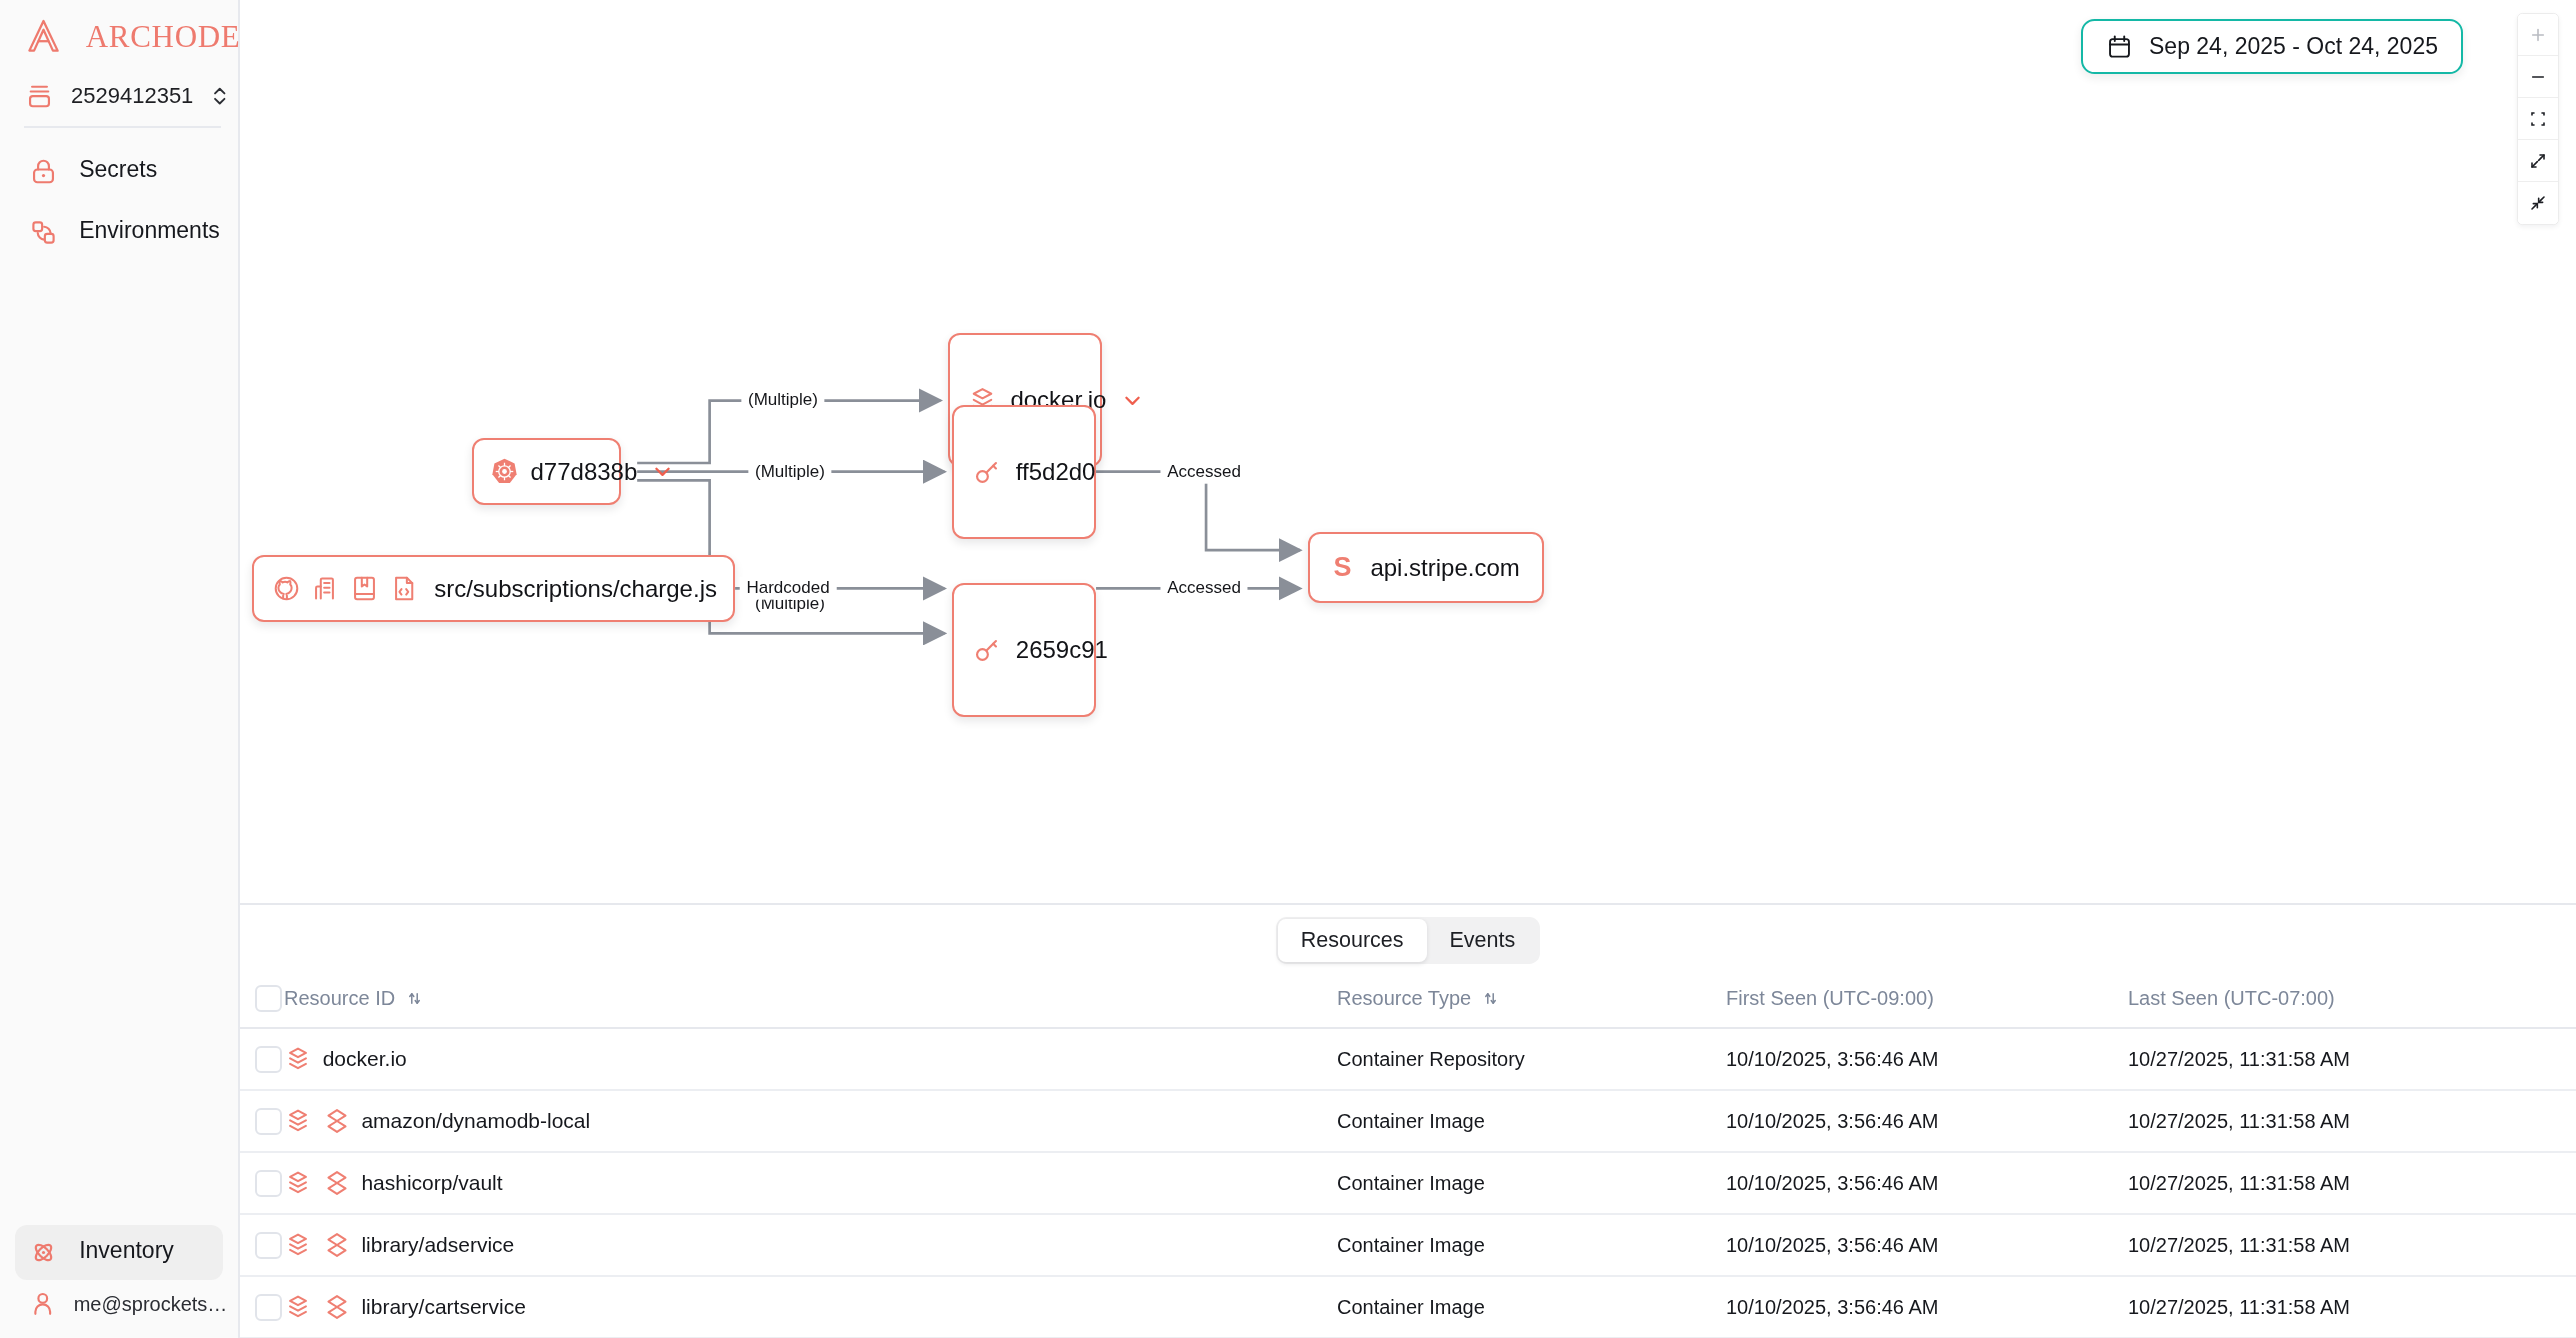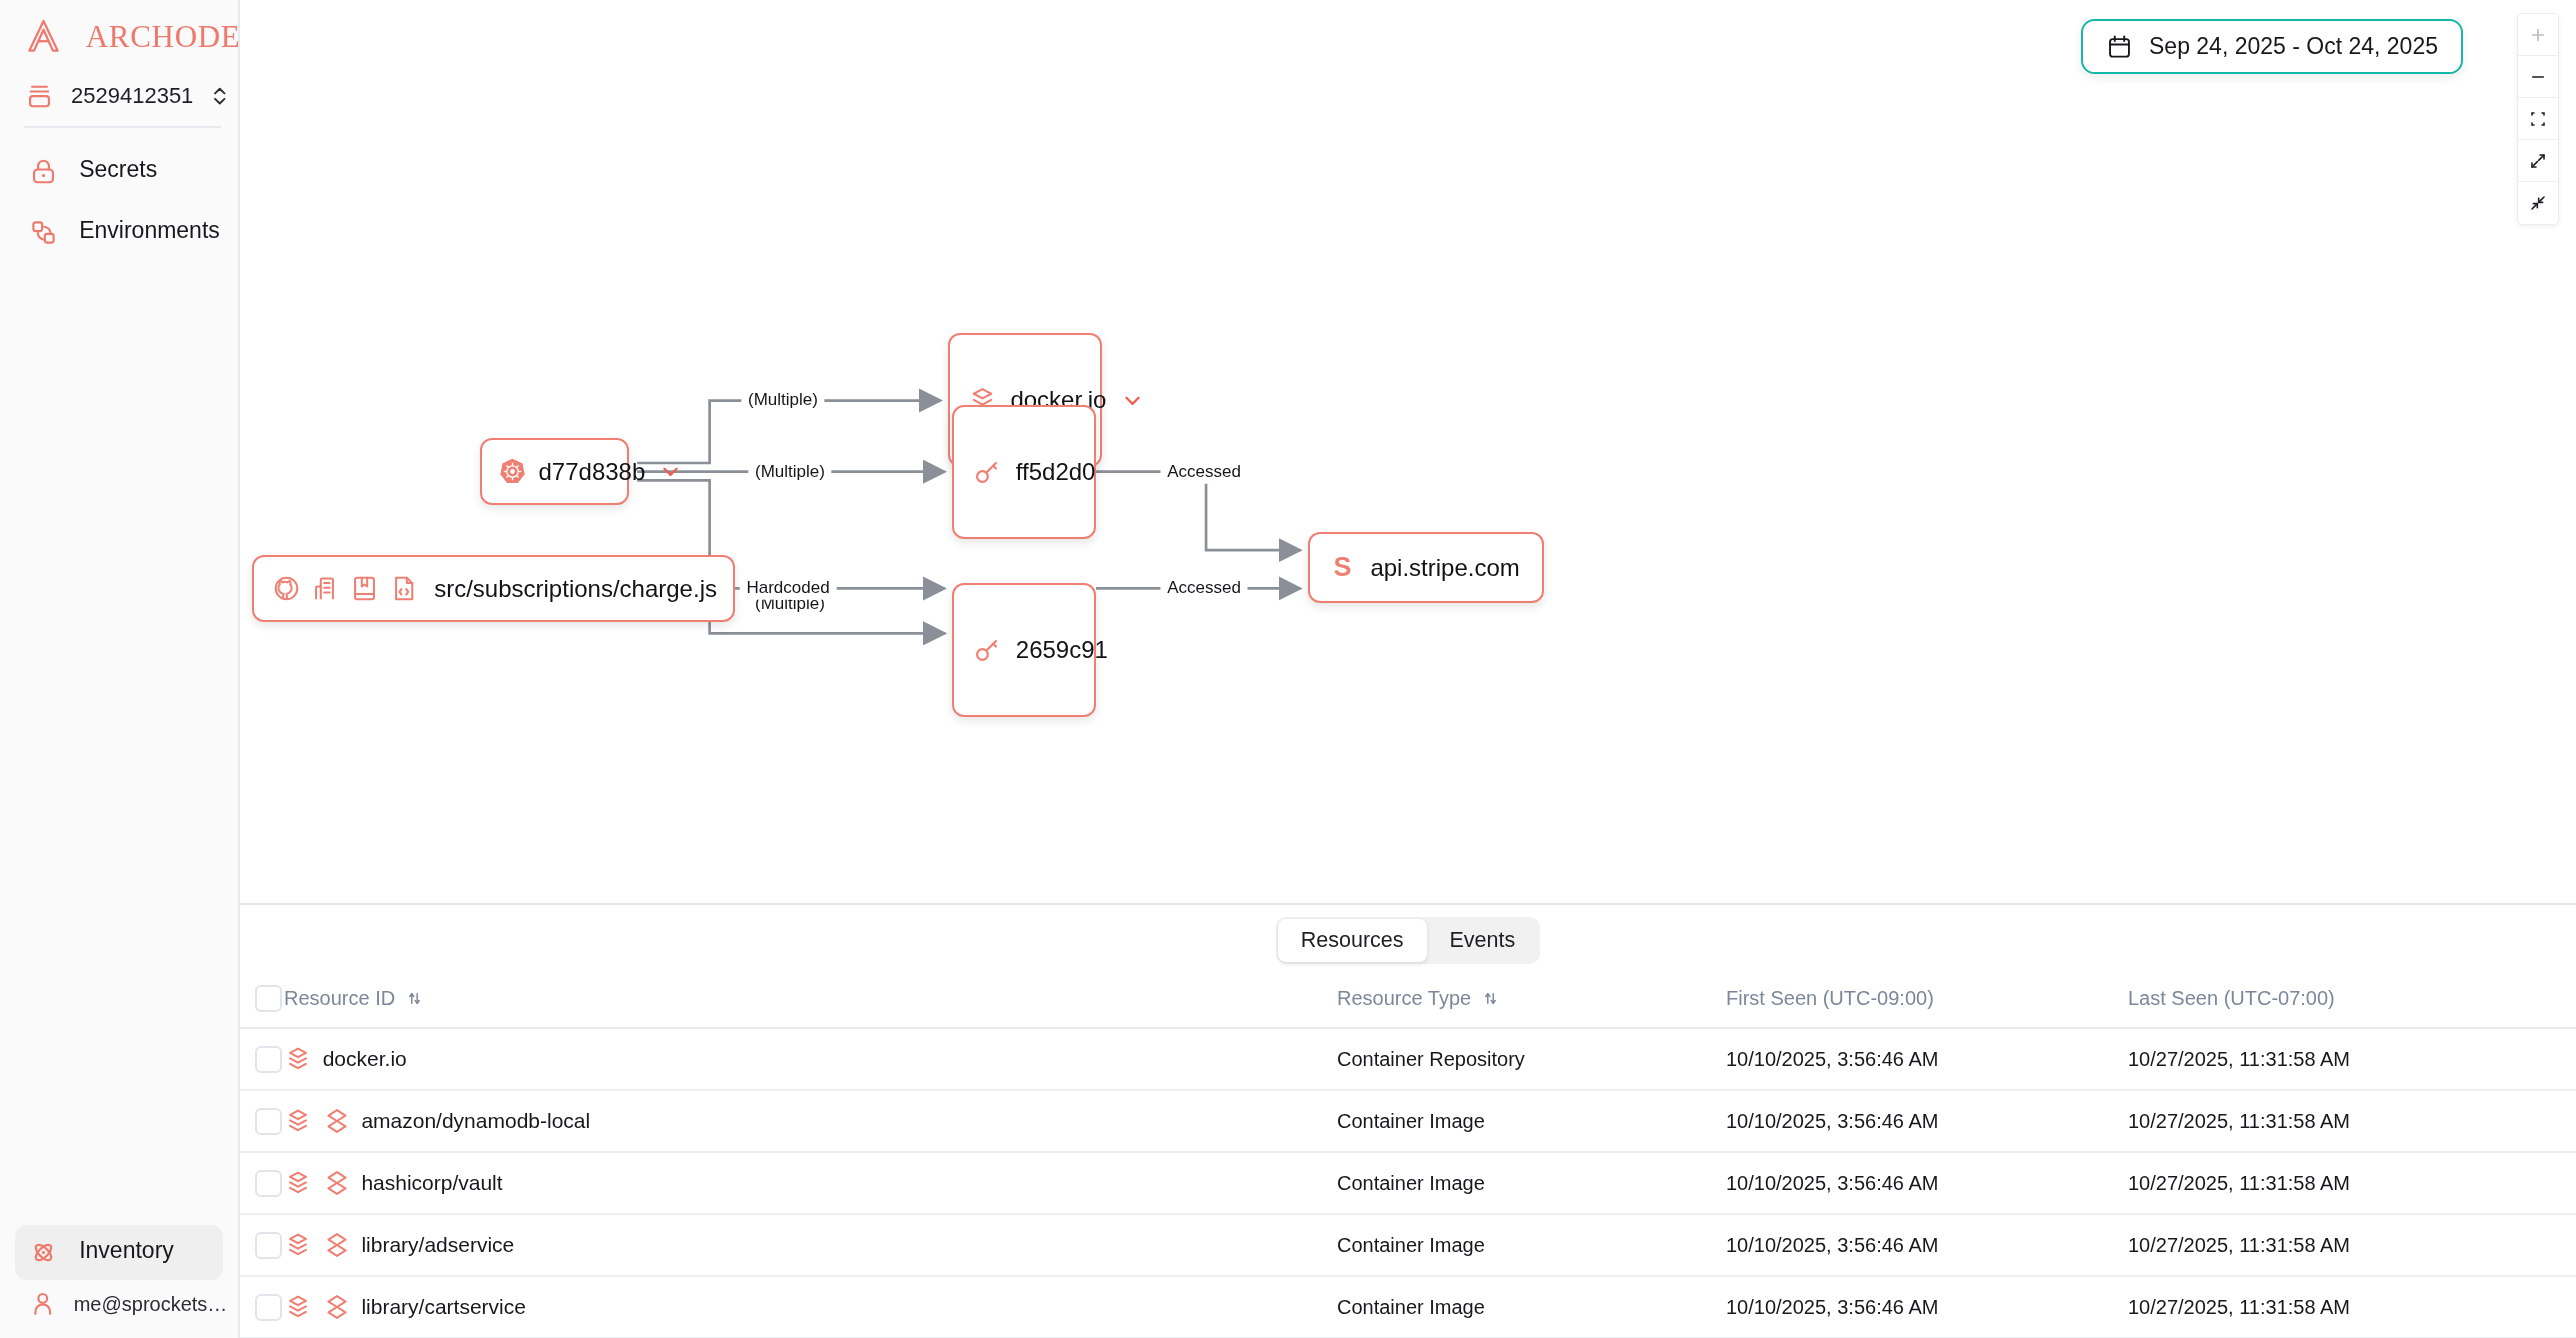--- a/index.html
+++ b/index.html
@@ -66,21 +66,21 @@
     display: flex; align-items: center;
     cursor: pointer;
     z-index: 3;
   }
   .node .ico-wrap { display: flex; align-items: center; gap: 8px; }
   .node .ico { width: 31px; height: 31px; flex: 0 0 31px; display: block; }
   .node .nlabel { font-size: 24px; color: #121317; white-space: nowrap; }
   .node .caret { width: 23px; height: 23px; flex: 0 0 23px; margin-left: 2.7px; }
 
   
-  #node-k8s      { left: 240px; top: 438px;  width: 149px; height: 67px; padding: 0 14.8px; gap: 10.7px; }
+  #node-k8s      { left: 232px; top: 438px;  width: 149px; height: 67px; padding: 0 14.8px; gap: 10.7px; }
   #node-docker   { left: 708px; top: 333px; width: 154px; height: 134px; padding: 0 17.4px; gap: 12px; }
   #node-ff5d2d0  { left: 712px; top: 438px; width: 144px; height: 134px; padding: 0 17.4px; gap: 13.4px;
                    top: 405px; }
   #node-2659c91  { left: 712px; top: 583px; width: 144px; height: 134px; padding: 0 17.4px; gap: 13.4px; }
   #node-file     { left: 12px;  top: 555px;  width: 483px; height: 67px; padding: 0 17.4px; gap: 14.8px; }
   #node-stripe   { left: 1068px; top: 532px; width: 236px; height: 71px; padding: 0 17.4px; gap: 12px; }
 
   .edge-label {
     position: absolute; z-index: 4;
     font-size: 17px; color: #15161a;

